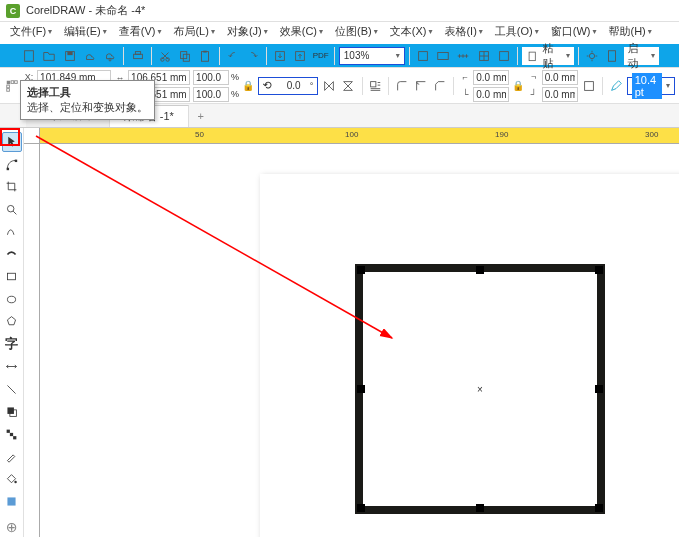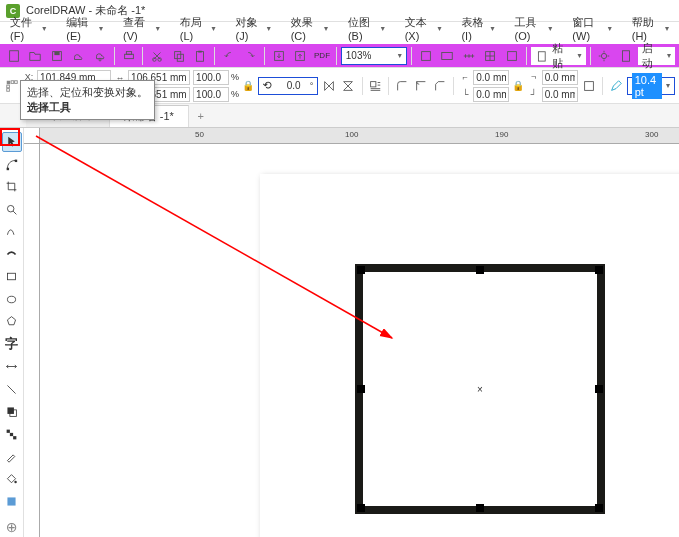--- a/index.html
+++ b/index.html
@@ -1,22 +1,22 @@
 <!DOCTYPE html>
 <html><head>
 <meta charset="utf-8">
 <style>
 *{box-sizing:border-box;margin:0;padding:0;font-family:"Microsoft YaHei",Arial,sans-serif;font-size:11px;color:#333}
 body{background:#fff;width:679px;height:537px;overflow:hidden;position:relative}
 .title-bar{height:22px;background:#fff;display:flex;align-items:center;padding:0 6px;border-bottom:1px solid #e0e0e0}
 .title-bar .logo{width:14px;height:14px;background:#5aa02c;border-radius:2px;margin-right:6px;display:flex;align-items:center;justify-content:center;color:#fff;font-size:9px;font-weight:bold}
-.menu-bar{height:22px;background:#fff;display:flex;align-items:flex-end;padding:0 4px;gap:8px}
+.menu-bar{height:22px;background:#fff;display:flex;align-items:flex-start;padding:0 4px;gap:0}
 .menu-item{padding:2px 6px;cursor:pointer;display:flex;align-items:center;gap:2px}
 .chev{font-size:8px;color:#666}
-.toolbar-row{height:24px;background:#d946ef;border-bottom:1px solid #e0e0e0;display:flex;align-items:center;padding:0 4px;gap:2px}
+.toolbar-row{height:24px;background:#0ea5e9;border-bottom:1px solid #e0e0e0;display:flex;align-items:center;padding:0 20px;gap:2px}
 .tb-btn{width:20px;height:20px;display:flex;align-items:center;justify-content:center;cursor:pointer;border-radius:2px}
 .tb-btn svg{width:14px;height:14px}
 .sep{width:1px;height:18px;background:#ddd;margin:0 2px}
 .combo{height:18px;border:1px solid #1d4ed8;padding:0 4px;display:flex;align-items:center;gap:4px;font-size:10px;background:#fff}
 .combo input{border:none;outline:none;width:48px;font-size:10px}
 .prop-bar{height:36px;background:#fff;border-bottom:1px solid #e0e0e0;display:flex;align-items:center;padding:0 4px;gap:3px}
 .prop-field{display:flex;flex-direction:column;gap:1px}
 .prop-field .fld{display:flex;align-items:center;gap:2px;height:16px}
 .fld-lbl{font-size:9px;color:#555;width:12px;text-align:center}
 .fld-input{border:1px solid #ccc;height:15px;font-size:10px;padding:0 2px;background:#fff}
@@ -27,21 +27,21 @@
 .tab-bar{height:24px;background:#f5f5f5;border-bottom:1px solid #ccc;display:flex;align-items:center;padding-left:26px}
 .tab{height:22px;padding:0 14px;display:flex;align-items:center;gap:4px;cursor:pointer;border-right:1px solid #ddd;background:#eee}
 .tab.active{background:#fff;border-top:1px solid #ccc}
 .tab-add{width:24px;height:22px;display:flex;align-items:center;justify-content:center;color:#888;cursor:pointer}
 .work-area{position:relative;display:flex;height:calc(537px - 22px - 22px - 24px - 36px - 24px)}
 .left-toolbox{width:24px;background:#fff;border-right:1px solid #e0e0e0;display:flex;flex-direction:column;align-items:center;padding-top:4px;gap:3px;position:relative;z-index:5}
 .tool{width:20px;height:20px;display:flex;align-items:center;justify-content:center;cursor:pointer;border-radius:2px;position:relative}
 .tool.active{background:#cde6f7;border:1px solid #5b9bd5}
 .tool svg{width:13px;height:13px}
 .canvas-wrap{flex:1;position:relative;background:#fff;overflow:hidden}
-.ruler-h{position:absolute;top:0;left:16px;right:0;height:16px;background:#e5e5e5;border-bottom:1px solid #aaa}
+.ruler-h{position:absolute;top:0;left:16px;right:0;height:16px;background:#fde047;border-bottom:1px solid #aaa}
 .ruler-v{position:absolute;top:16px;left:0;width:16px;bottom:0;background:#fff;border-right:1px solid #aaa}
 .ruler-h::after,.ruler-v::after{content:"";position:absolute;background-image:repeating-linear-gradient(to right,#888 0,#888 1px,transparent 1px,transparent 5px)}
 .ruler-corner{position:absolute;top:0;left:0;width:16px;height:16px;background:#fff;border-right:1px solid #aaa;border-bottom:1px solid #aaa}
 .stage{position:absolute;top:16px;left:16px;right:0;bottom:0;background:#fff}
 .page{position:absolute;top:30px;left:220px;width:440px;height:380px;background:#fff;box-shadow:2px 2px 6px rgba(0,0,0,.25)}
 .rect-obj{position:absolute;top:90px;left:95px;width:250px;height:250px;border:8px solid #1a1a17}
 .sel-handle{position:absolute;width:8px;height:8px;background:#000}
 .h-tl{top:-6px;left:-6px}.h-tr{top:-6px;right:-6px}.h-bl{bottom:-6px;left:-6px}.h-br{bottom:-6px;right:-6px}
 .h-tm{top:-6px;left:50%;margin-left:-4px}.h-bm{bottom:-6px;left:50%;margin-left:-4px}
 .h-ml{top:50%;left:-6px;margin-top:-4px}.h-mr{top:50%;right:-6px;margin-top:-4px}
@@ -51,21 +51,21 @@
 .pick-highlight{position:absolute;top:55px;left:2px;width:20px;height:36px;border:2px solid red;z-index:4;pointer-events:none}
 .origin-highlight{position:absolute;top:0;left:0;width:20px;height:18px;border:2px solid red;z-index:6;pointer-events:none}
 .hl-combo{background:#1e90ff;color:#fff;padding:1px 3px}
 .ruler-ticks{position:absolute;font-size:8px;color:#444}
 </style>
 </head>
 <body>
 
 <div class="title-bar">
   <div class="logo">C</div>
-  <span>CorelDRAW - 未命名 -1*</span>
+  <span>CorelDRAW - 未命名 -4*</span>
 </div>
 
 <div class="menu-bar">
   <div class="menu-item">
       <span>文件(F)</span>
       <span class="chev">▾</span>
     </div>
   <div class="menu-item">
       <span>编辑(E)</span>
       <span class="chev">▾</span>
@@ -511,15 +511,15 @@
           <marker id="ah" markerWidth="10" markerHeight="10" refX="8" refY="3" orient="auto">
             <path d="M0,0 L0,6 L9,3 z" fill="red"></path>
           </marker>
         </defs>
       <line x1="12" y1="8" x2="368" y2="210" stroke="red" stroke-width="1.5" marker-end="url(#ah)"></line>
     </svg>
   </div>
 </div>
 
 <div class="tooltip">
+  <div style="font-weight:bold">选择工具</div>
   <div>选择、定位和变换对象。</div>
-  <div style="font-weight:bold">选择工具</div>
 </div>
 
 </body></html>

